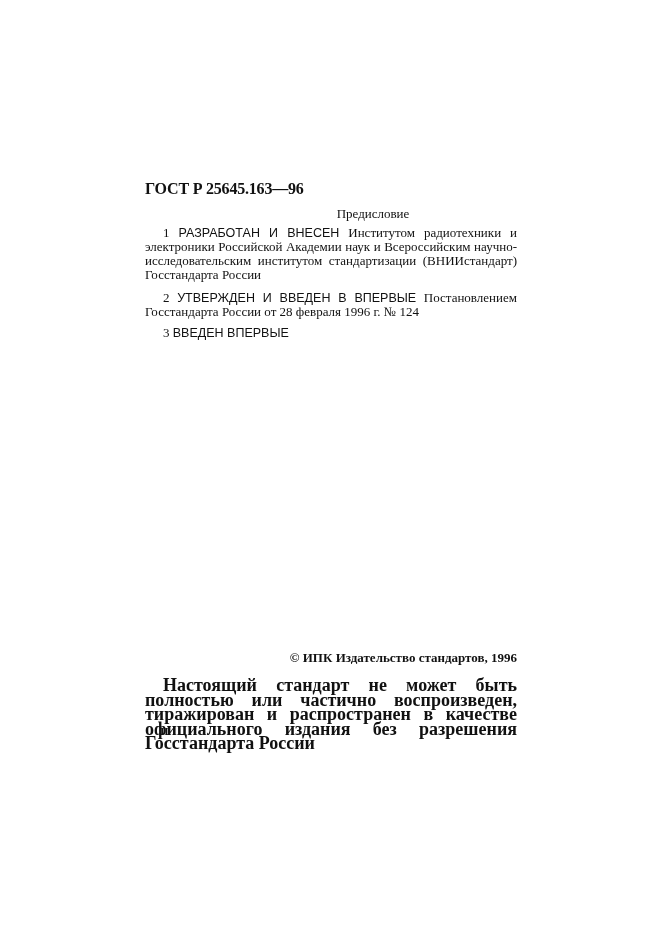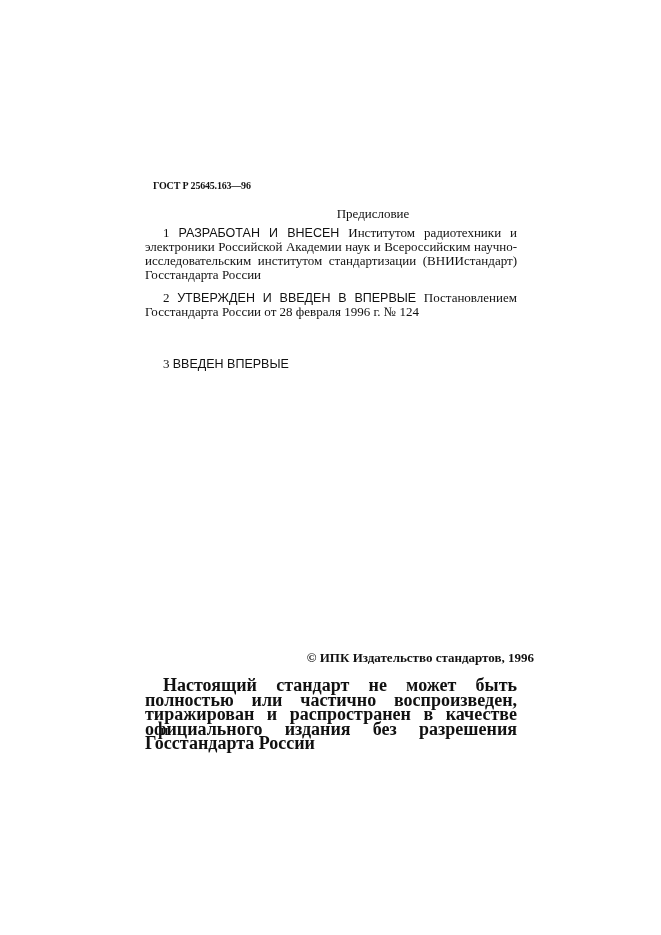--- a/index.html
+++ b/index.html
@@ -1,27 +1,27 @@
 <!DOCTYPE html>
 <html><head>
 <meta charset="utf-8">
 <style>
   html, body { margin: 0; padding: 0; background: #ffffff; }
   body { width: 661px; height: 935px; position: relative; overflow: hidden;
          font-family: "Liberation Serif", serif; color: #111; }
   .abs { position: absolute; }
-  .hdr { left: 153px; top: 180px; font-size: 10px; font-weight: bold; letter-spacing: -0.2px; }
+  .hdr { left: 145px; top: 180px; font-size: 16px; font-weight: bold; letter-spacing: -0.2px; }
   .title { left: 0; width: 606px; top: 206px; text-align: center; font-size: 13px; padding-left: 140px; box-sizing: border-box; }
   .para { left: 145px; width: 372px; font-size: 13px; line-height: 14px; text-align: justify; }
   .para .lead { font-family: "Liberation Sans", sans-serif; font-size: 12.5px; }
   .indent { text-indent: 18px; }
   .p1 { top: 226px; }
   .p2 { top: 291px; }
-  .p3 { top: 326px; margin-top: 31px; }
-  .copy { left: 162px; width: 372px; top: 650px; text-align: right; font-size: 13px; font-weight: bold; }
+  .p3 { top: 326px; }
+  .copy { left: 145px; width: 372px; top: 650px; text-align: right; font-size: 13px; font-weight: bold; }
   .notice { left: 145px; width: 372px; top: 678px; font-size: 18px; line-height: 14.5px; text-align: justify; font-weight: bold; }
   .pagenum { left: 160px; top: 725px; font-size: 11px; font-weight: bold; }
 </style>
 </head>
 <body>
 
 <div class="abs hdr">ГОСТ Р 25645.163—96</div>
 
 <div class="abs title">Предисловие</div>
 

